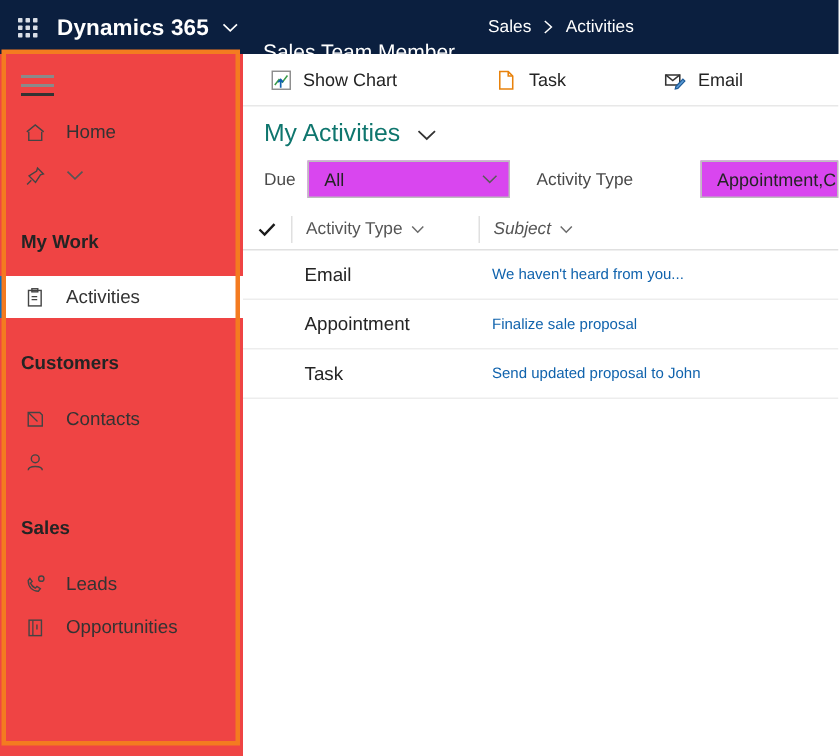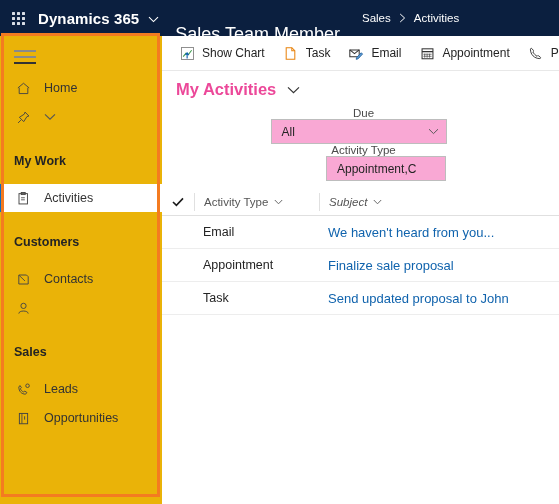--- a/index.html
+++ b/index.html
@@ -57,21 +57,21 @@
     color: #ffffff;
     white-space: nowrap;
   }
   .brand-caret {
     margin-left: 9px;
     margin-right: 16px;
     display: inline-block;
     color: #ffffff;
   }
   .app-name {
-    font-size: 18px;
+    font-size: 14px;
     color: #ffffff;
     white-space: nowrap;
     margin-right: 22px;
     margin-top: 32px;
   }
   .breadcrumb {
     display: flex;
     align-items: center;
     font-size: 11.5px;
     color: #ffffff;
@@ -82,21 +82,21 @@
     display: inline-flex;
     align-items: center;
   }
 
   
   .sidebar {
     position: absolute;
     left: 0; top: 36px;
     width: 162px;
     height: 468px;
-    background: #eab308;
+    background: #ef4444;
     overflow: hidden;
   }
   .hamburger {
     width: 22px;
     height: 14px;
     margin: 14px 0 10px 14px;
     display: flex;
     flex-direction: column;
     justify-content: space-between;
   }
@@ -182,20 +182,21 @@
     overflow: hidden;
   }
 
   .commandbar {
     height: 34px;
     display: flex;
     align-items: center;
     border-bottom: 1px solid #e8e8e8;
     padding-left: 8px;
     white-space: nowrap;
+    gap: 47px;
   }
   .cmd {
     display: flex;
     align-items: center;
     height: 34px;
     padding: 0 9px;
     font-size: 12px;
     color: #242424;
     cursor: pointer;
   }
@@ -208,49 +209,48 @@
     justify-content: center;
   }
 
   .viewtitle-row {
     display: flex;
     align-items: center;
     padding: 9px 0 6px 14px;
   }
   .viewtitle {
     font-size: 16.5px;
-    font-weight: bold;
-    color: #ec4899;
+    font-weight: normal;
+    color: #0f766e;
   }
   .viewtitle-caret {
     margin-left: 11px;
     display: flex;
     align-items: center;
     color: #333333;
     cursor: pointer;
   }
 
   .filter-row {
     display: flex;
     align-items: center;
     padding-left: 14px;
     padding-top: 2px;
     padding-bottom: 8px;
     white-space: nowrap;
-    flex-direction: column;
   }
   .filter-label {
     font-size: 11.5px;
     color: #4a4a4a;
     margin-right: 8px;
   }
   .dropdown {
     height: 25px;
     border: 1px solid #bdbdbd;
-    background: #f9a8d4;
+    background: #d946ef;
     display: flex;
     align-items: center;
     justify-content: space-between;
     box-sizing: border-box;
     cursor: pointer;
   }
   .dropdown .dd-value {
     font-size: 12px;
     color: #242424;
     padding-left: 10px;
@@ -326,21 +326,21 @@
     flex: 0 0 125px;
     padding-left: 9px;
     box-sizing: border-box;
     font-size: 12.5px;
     color: #242424;
   }
   .cell-subj {
     flex: 1 1 auto;
     padding-left: 9px;
     box-sizing: border-box;
-    font-size: 13px;
+    font-size: 10px;
     color: #1063ad;
     white-space: nowrap;
     overflow: hidden;
   }
   .cell-subj span { cursor: pointer; }
 </style>
 </head>
 <body>
 
 <div class="app">

